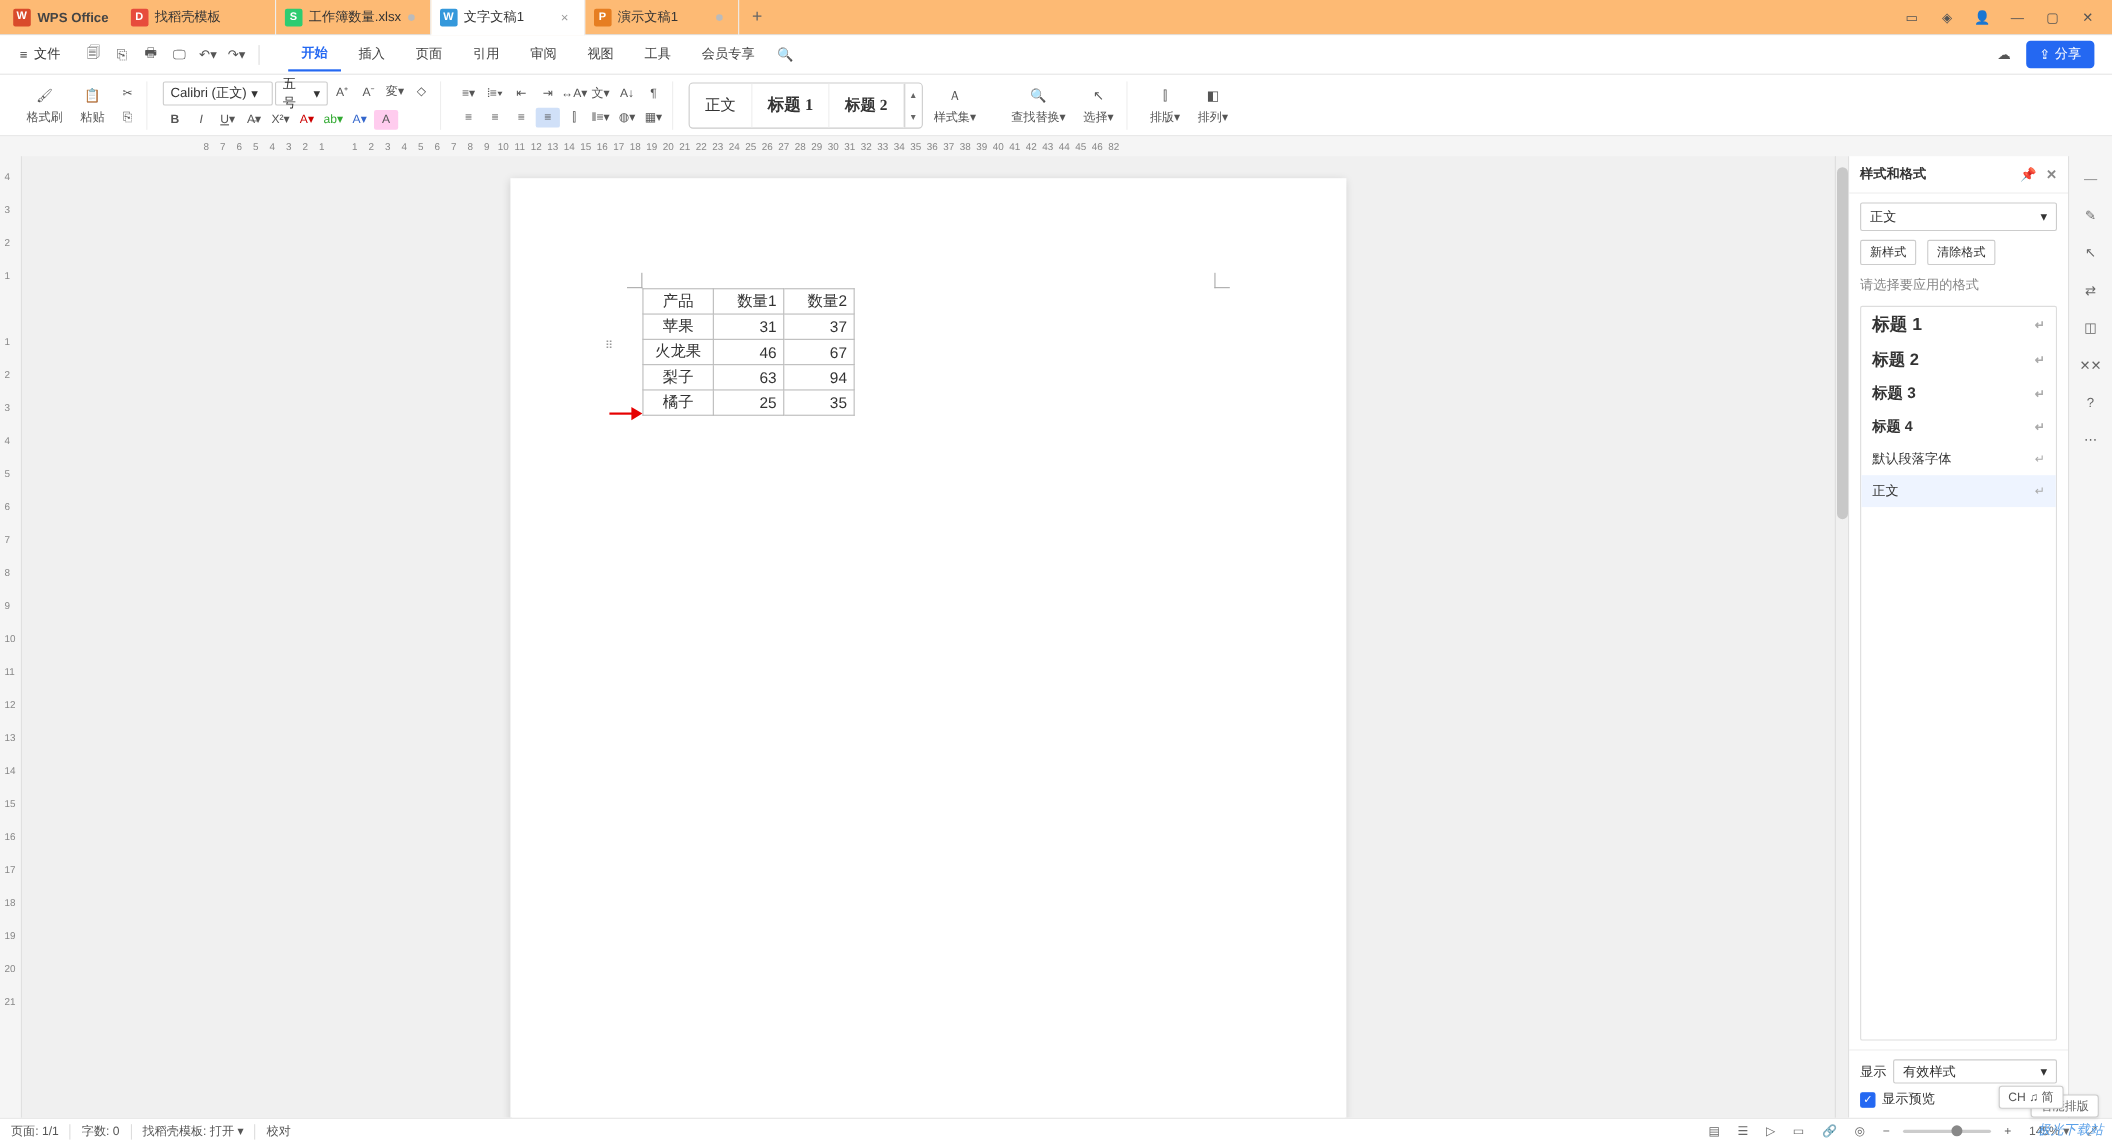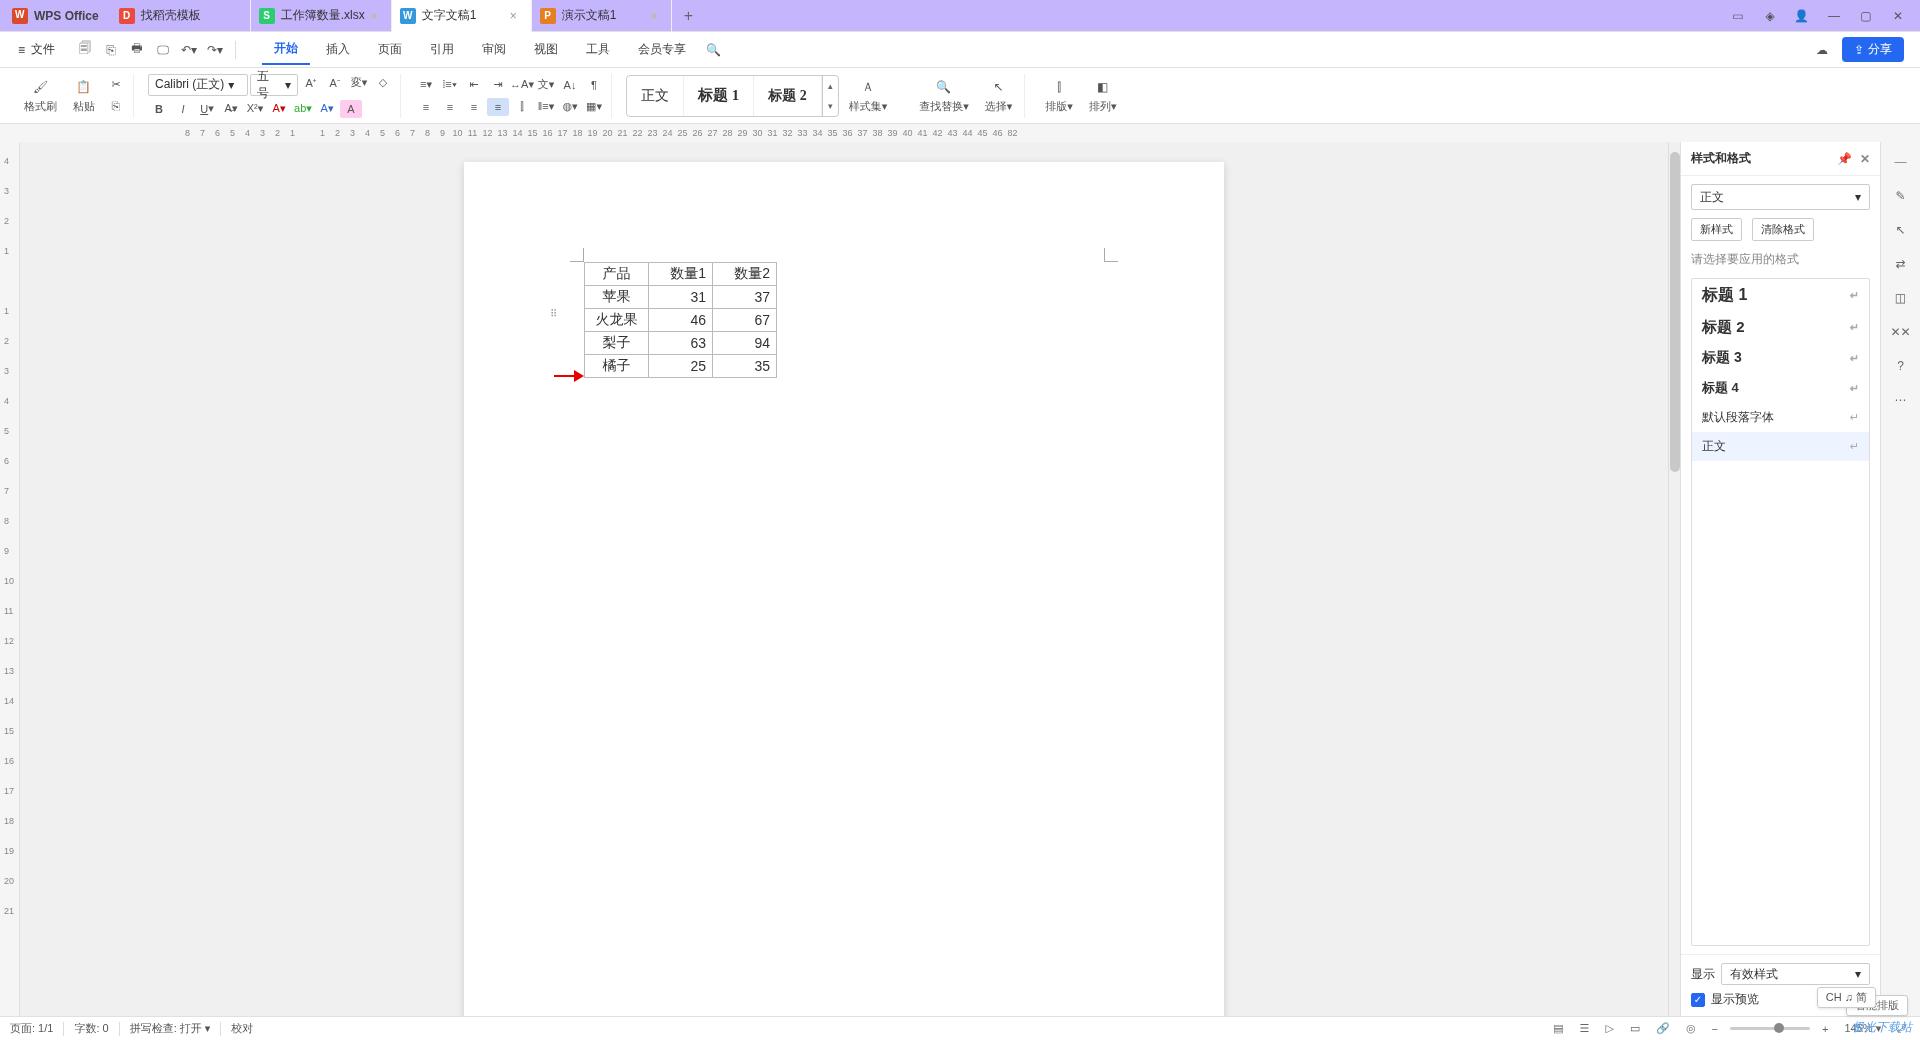--- a/index.html
+++ b/index.html
@@ -1,19 +1,19 @@
 <!DOCTYPE html>
 <html><head>
 <meta charset="utf-8">
 <style>
 * { margin: 0; padding: 0; box-sizing: border-box; font-family: "Microsoft YaHei", Arial, sans-serif; }
 body { background: #f5f5f5; width: 1920px; height: 1040px; overflow: hidden; font-size: 12px; color: #333; position: relative; }
 
 
-.titlebar { height: 32px; background: #c4b5fd; display: flex; align-items: center; border-bottom: 1px solid #e0e0e0; }
+.titlebar { height: 32px; background: #fdba74; display: flex; align-items: center; border-bottom: 1px solid #e0e0e0; }
 .app-logo { display: flex; align-items: center; padding: 0 12px; gap: 6px; font-weight: 600; color: #444; }
 .app-logo .wps-icon { width: 16px; height: 16px; background: #d94b2b; border-radius: 2px; position: relative; }
 .app-logo .wps-icon::after { content: "W"; color: #fff; font-size: 10px; position: absolute; left: 3px; top: 1px; }
 .tab { height: 32px; display: flex; align-items: center; padding: 0 14px 0 8px; gap: 6px; border-right: 1px solid #eee; position: relative; min-width: 140px; max-width: 200px; }
 .tab.active { background: #fff; }
 .tab .doc-icon { width: 16px; height: 16px; border-radius: 2px; display: flex; align-items: center; justify-content: center; color: #fff; font-size: 10px; font-weight: bold; }
 .tab .doc-icon.d { background: #e74c3c; }
 .tab .doc-icon.s { background: #2ecc71; }
 .tab .doc-icon.w { background: #3498db; }
 .tab .doc-icon.p { background: #e67e22; }
@@ -510,21 +510,21 @@
 
 <div class="rp-templ">智能排版</div>
 <div class="ime-badge">CH ♫ 简</div>
 <div class="watermark">极光下载站</div>
 
 <div class="statusbar">
   <span>页面: 1/1</span>
   <span class="sb-sep"></span>
   <span>字数: 0</span>
   <span class="sb-sep"></span>
-  <span><span>拼写检查: 打开</span> ▾</span>
+  <span><span>找稻壳模板: 打开</span> ▾</span>
   <span class="sb-sep"></span>
   <span>校对</span>
   <div class="statusbar-right">
     <span class="sb-btn">▤</span>
     <span class="sb-btn">☰</span>
     <span class="sb-btn">▷</span>
     <span class="sb-btn">▭</span>
     <span class="sb-btn">🔗</span>
     <span class="sb-btn">◎</span>
     <span class="sb-btn">−</span>

